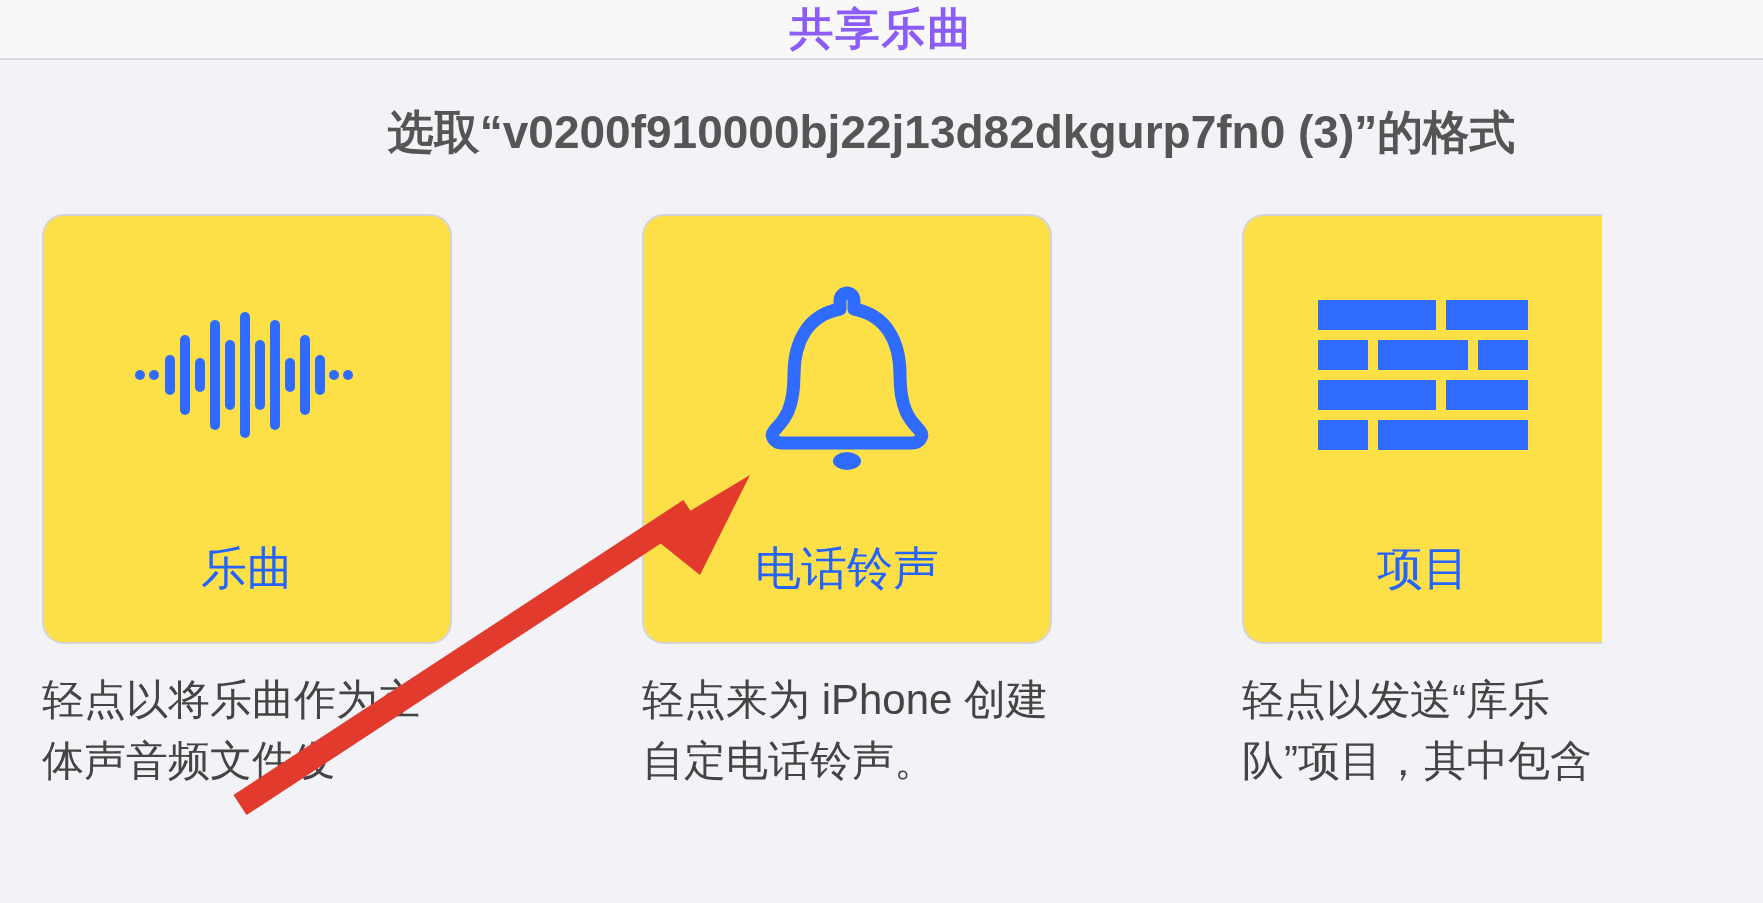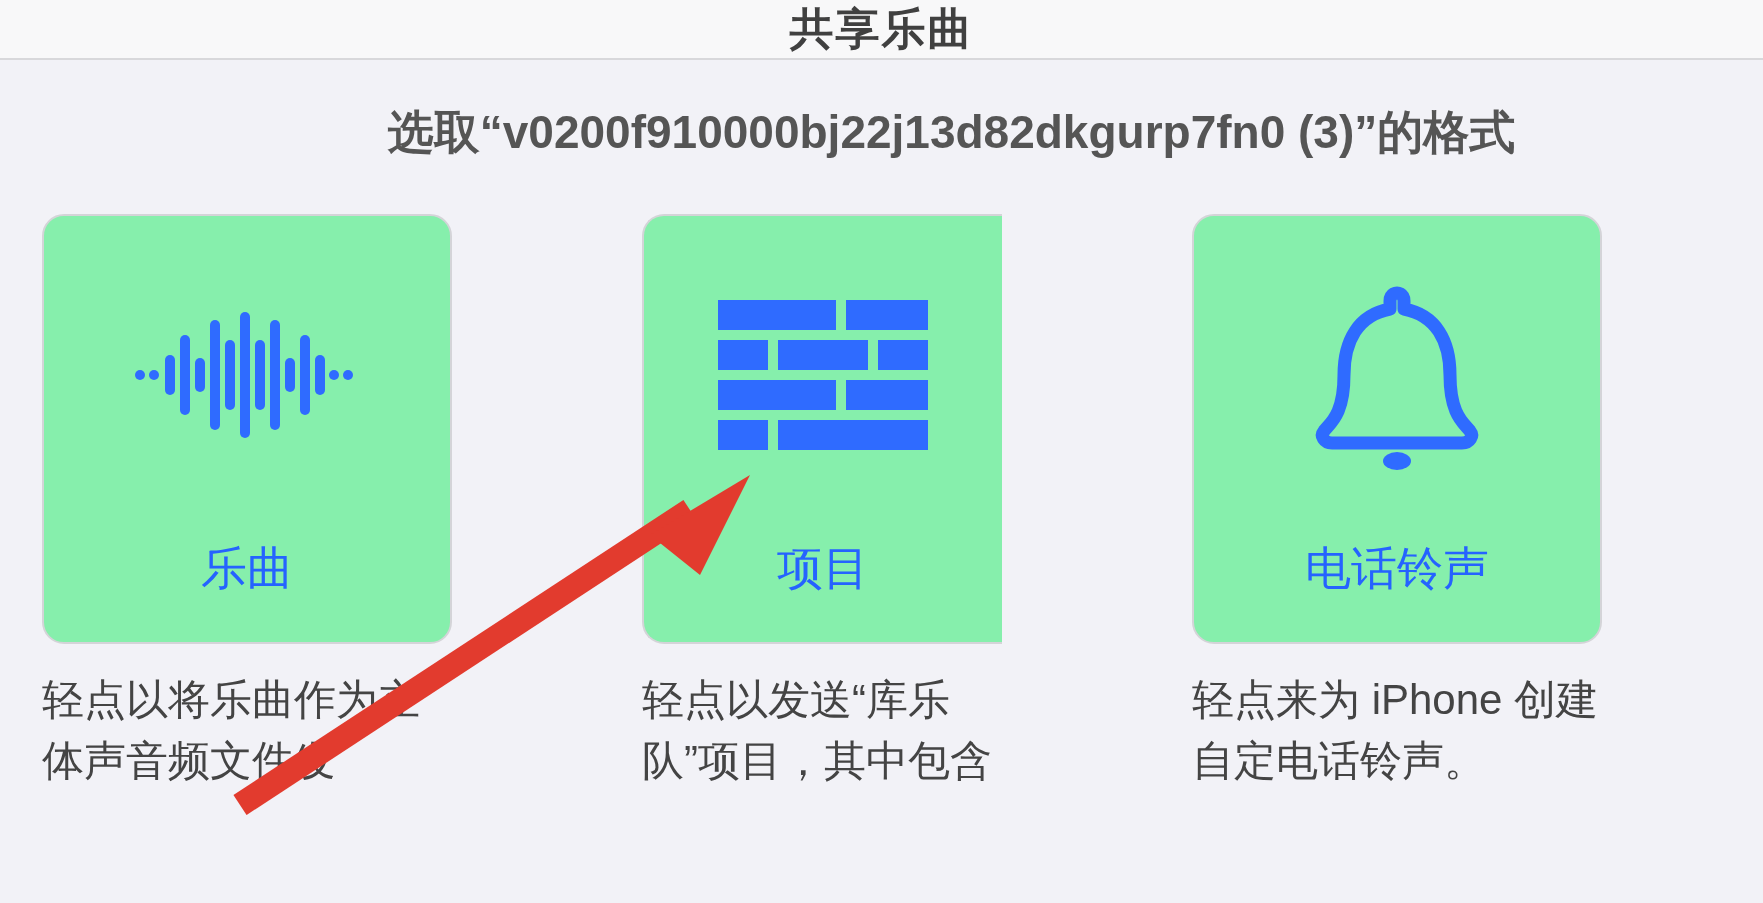--- a/index.html
+++ b/index.html
@@ -21,21 +21,21 @@
       text-align: center;
       padding: 0 0 20px 0;
       height: 60px;
       display: flex;
       align-items: flex-start;
       justify-content: center;
     }
     .header-title {
       font-size: 44px;
       font-weight: 700;
-      color: #404040;
+      color: #8b5cf6;
       letter-spacing: 2px;
     }
     .content {
       padding: 42px 36px 0 36px;
     }
     .subtitle {
       font-size: 46px;
       font-weight: 700;
       color: #555;
       text-align: center;
@@ -50,21 +50,21 @@
     }
     .card-wrap {
       display: flex;
       flex-direction: column;
       width: 410px;
     }
     .card-wrap.last {
       width: 360px;
     }
     .card {
-      background: #86efac;
+      background: #fde047;
       border: 2px solid #d4d4d8;
       border-radius: 22px;
       height: 430px;
       display: flex;
       flex-direction: column;
       align-items: center;
       justify-content: center;
       padding: 24px;
       cursor: pointer;
     }
@@ -138,59 +138,59 @@
               <circle cx="202" cy="65" r="5"></circle>
               <circle cx="216" cy="65" r="5"></circle>
             </g>
           </svg>
         </div>
         <div class="card-label">乐曲</div>
       </div>
       <div class="card-desc">轻点以将乐曲作为立体声音频文件发</div>
     </div>
 
-    <div class="card-wrap last">
-      <div class="card last">
-        <div class="icon-area">
-          <svg width="210" height="150" viewBox="0 0 210 150">
-            <g fill="#2f6bff">
-
-              <rect x="0" y="0" width="118" height="30"></rect>
-              <rect x="128" y="0" width="82" height="30"></rect>
-
-              <rect x="0" y="40" width="50" height="30"></rect>
-              <rect x="60" y="40" width="90" height="30"></rect>
-              <rect x="160" y="40" width="50" height="30"></rect>
-
-              <rect x="0" y="80" width="118" height="30"></rect>
-              <rect x="128" y="80" width="82" height="30"></rect>
-
-              <rect x="0" y="120" width="50" height="30"></rect>
-              <rect x="60" y="120" width="150" height="30"></rect>
-            </g>
-          </svg>
-        </div>
-        <div class="card-label">项目</div>
-      </div>
-      <div class="card-desc">轻点以发送“库乐队”项目，其中包含</div>
-    </div>
-
     <div class="card-wrap">
       <div class="card">
         <div class="icon-area">
           <svg width="190" height="200" viewBox="0 0 190 200">
             <path d="M95 18 C95 18 88 18 88 26 L88 34 C56 40 42 66 42 100 C42 140 28 148 22 156 C18 161 22 168 30 168 L160 168 C168 168 172 161 168 156 C162 148 148 140 148 100 C148 66 134 40 102 34 L102 26 C102 18 95 18 95 18 Z" fill="none" stroke="#2f6bff" stroke-width="13" stroke-linejoin="round"></path>
             <ellipse cx="95" cy="186" rx="14" ry="9" fill="#2f6bff"></ellipse>
           </svg>
         </div>
         <div class="card-label">电话铃声</div>
       </div>
       <div class="card-desc">轻点来为 iPhone 创建自定电话铃声。</div>
     </div>
 
+    <div class="card-wrap last">
+      <div class="card last">
+        <div class="icon-area">
+          <svg width="210" height="150" viewBox="0 0 210 150">
+            <g fill="#2f6bff">
+
+              <rect x="0" y="0" width="118" height="30"></rect>
+              <rect x="128" y="0" width="82" height="30"></rect>
+
+              <rect x="0" y="40" width="50" height="30"></rect>
+              <rect x="60" y="40" width="90" height="30"></rect>
+              <rect x="160" y="40" width="50" height="30"></rect>
+
+              <rect x="0" y="80" width="118" height="30"></rect>
+              <rect x="128" y="80" width="82" height="30"></rect>
+
+              <rect x="0" y="120" width="50" height="30"></rect>
+              <rect x="60" y="120" width="150" height="30"></rect>
+            </g>
+          </svg>
+        </div>
+        <div class="card-label">项目</div>
+      </div>
+      <div class="card-desc">轻点以发送“库乐队”项目，其中包含</div>
+    </div>
+
   </div>
 </div>
 
 <svg class="arrow-annotation" viewBox="0 0 530 340">
   <defs>
     <marker id="ahead" markerWidth="10" markerHeight="10" refX="6" refY="5" orient="auto">
       <path d="M0,0 L10,5 L0,10 Z" fill="#e23b2e"></path>
     </marker>
   </defs>
   <line x1="20" y1="330" x2="470" y2="35" stroke="#e23b2e" stroke-width="24"></line>

